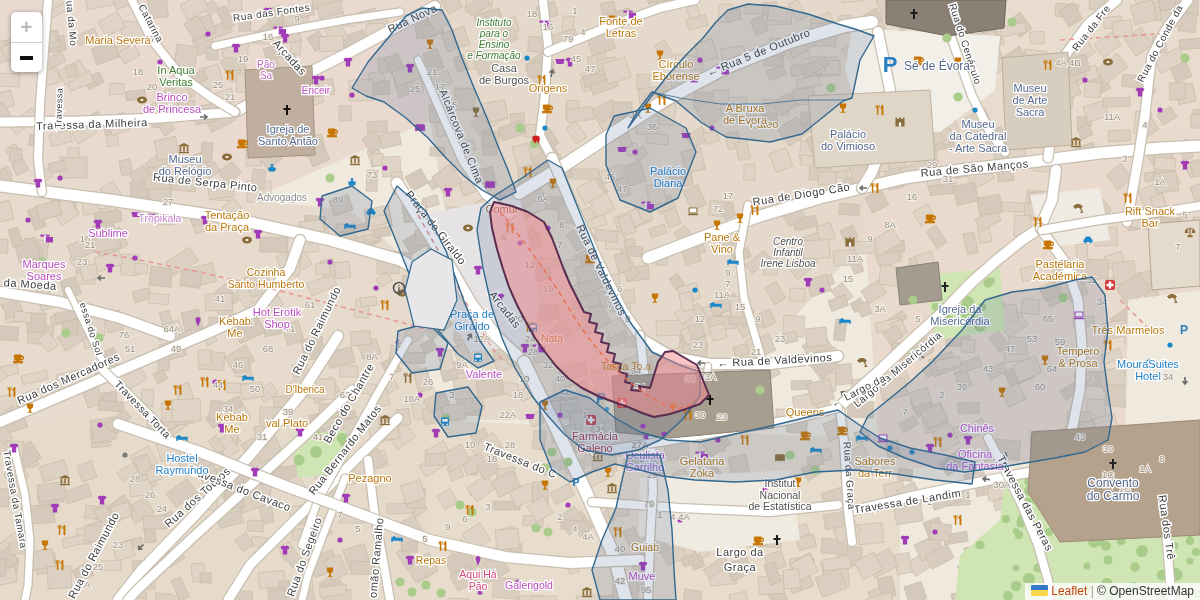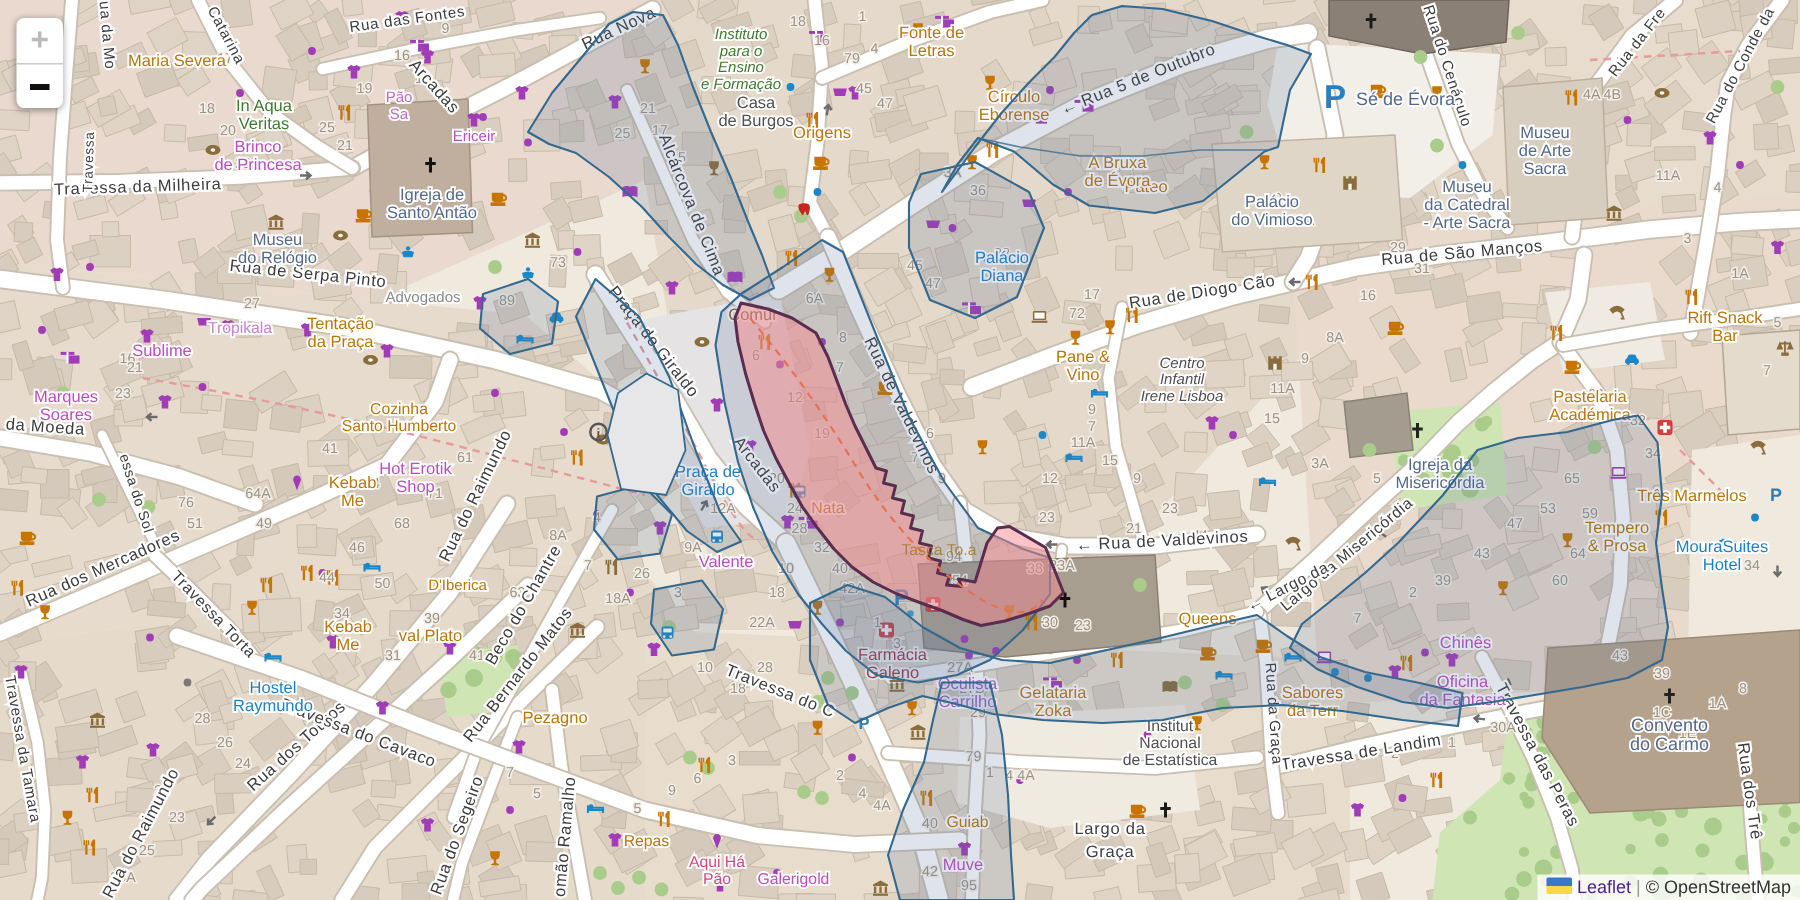--- a/index.html
+++ b/index.html
@@ -1,19 +1,19 @@
 <!DOCTYPE html>
 <html><head><meta charset="utf-8"><style>
 html,body{margin:0;padding:0;width:1200px;height:600px;overflow:hidden}
 body{font-family:"Liberation Sans",sans-serif;background:#efe9de}
 .lf-ctl{position:absolute;left:11px;top:12px;width:31px;height:60px;background:#fff;border-radius:5px;box-shadow:0 1px 5px rgba(0,0,0,.4);z-index:10}
 .lf-ctl .plus{display:block;height:30px;line-height:30px;text-align:center;font-size:21px;font-weight:bold;color:#bbb;border-bottom:1px solid #ccc}
 .lf-ctl .minus{display:block;height:29px;line-height:27px;text-align:center;font-size:26px;font-weight:bold;color:#111}
 .attr{position:absolute;right:0;bottom:0;background:rgba(255,255,255,.8);padding:1px 6px 2px 6px;font-size:12px;color:#333;z-index:10}
-.attr a{color:#4c1d95;text-decoration:none}
+.attr a{color:#c2410c;text-decoration:none}
 </style></head><body>
 <svg width="1200" height="600" viewBox="0 0 1200 600" style="position:absolute;left:0;top:0">
 <defs>
 <g id="shirt">
         <path d="M-4.5,-3 L-1.8,-4.6 Q0,-3.2 1.8,-4.6 L4.5,-3 L3.2,-0.6 L2.2,-1 L2.2,4.4 L-2.2,4.4 L-2.2,-1 L-3.2,-0.6 Z"></path>
       </g>
 <g id="cup">
         <path d="M-3.6,-3 L3,-3 L3,0.6 Q3,2.6 0,2.6 Q-3.6,2.6 -3.6,0.6 Z"></path>
         <path d="M3,-2 Q5.4,-2 5.4,0 Q5.4,1.8 2.6,1.6" fill="none" stroke-width="1.3"></path>
         <rect x="-4.4" y="3.4" width="8.8" height="1.4"></rect>

